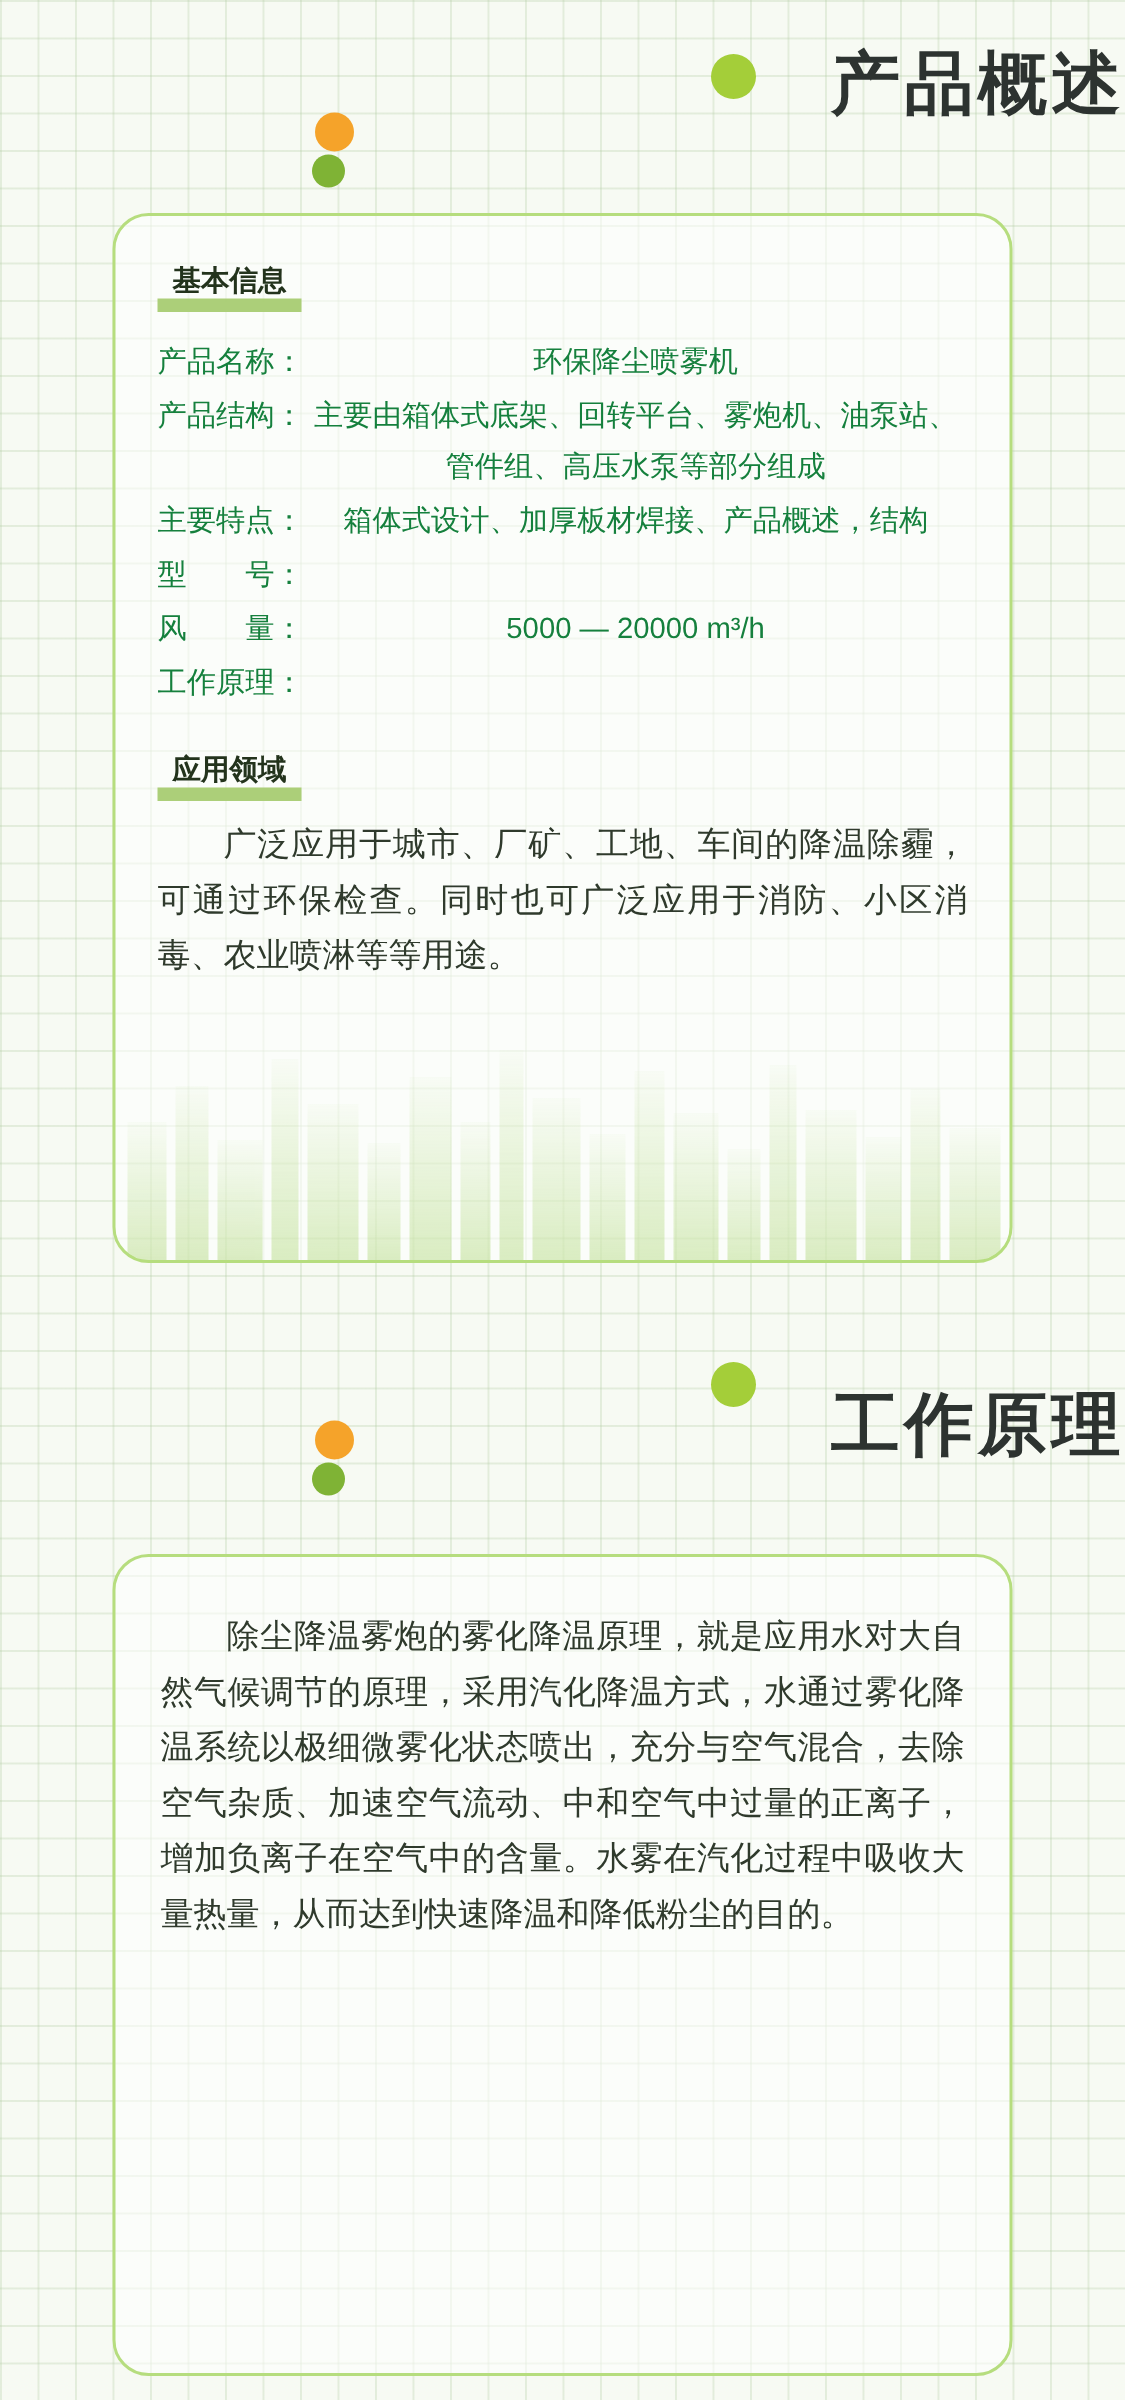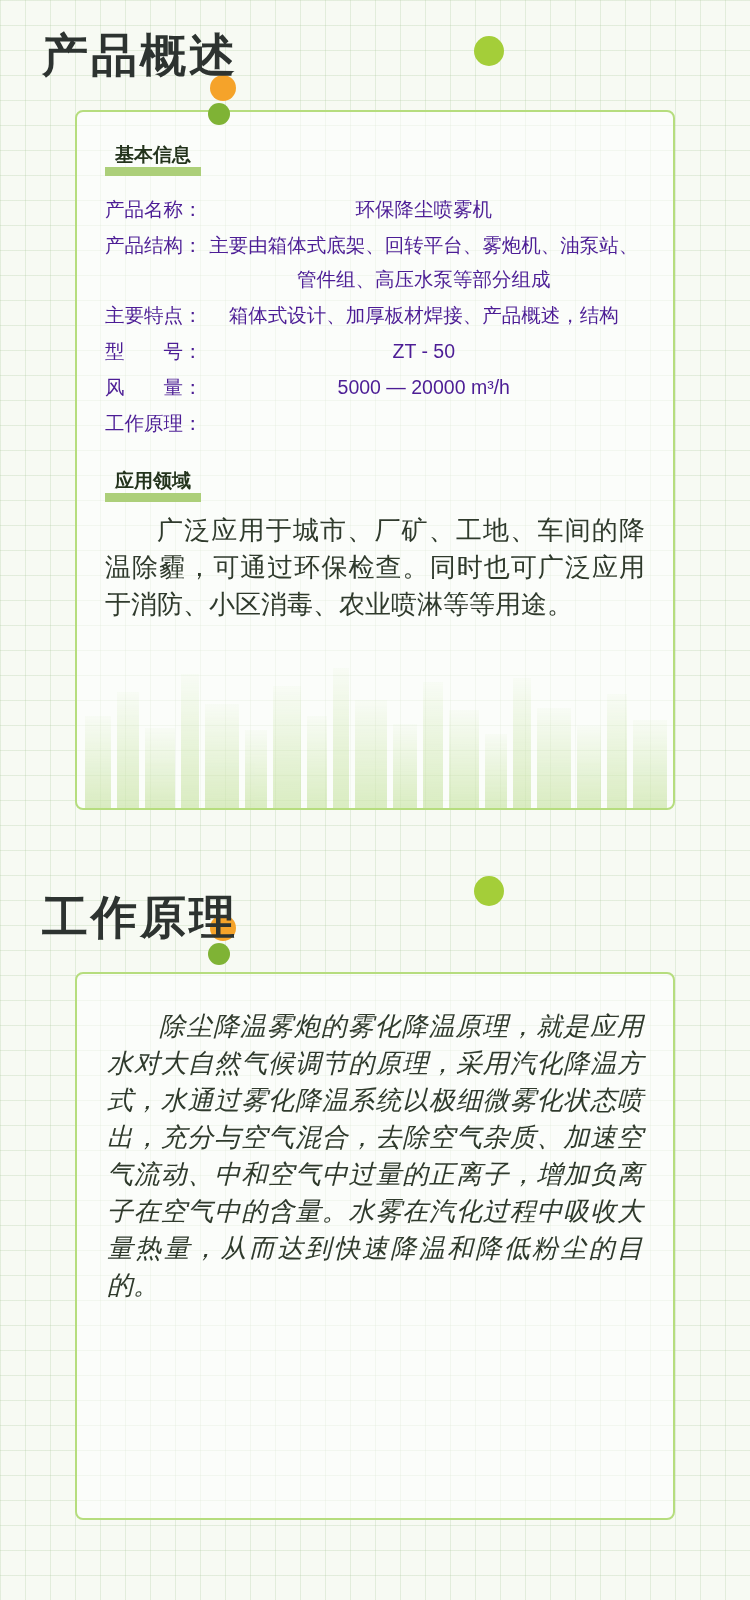--- a/index.html
+++ b/index.html
@@ -22,22 +22,22 @@
 
   .page {
     position: relative;
     width: 750px;
     height: 1600px;
   }
 
   
   .section-head {
     position: relative;
-    text-align: left;
-    height: 110px;
+    text-align: right;
+    height: 142px;
     padding-left: 42px;
   }
   .section-title {
     font-size: 46px;
     font-weight: bold;
     letter-spacing: 3px;
     color: #2d3330;
     line-height: 110px;
     margin: 0;
     position: relative;
@@ -60,21 +60,21 @@
   .dot-darkgreen {
     width: 22px; height: 22px;
     background: #7fb335;
   }
 
   
   .card {
     position: relative;
     margin: 0 75px;
     border: 2px solid #b6dd7e;
-    border-radius: 8px;
+    border-radius: 24px;
     background: rgba(255,255,255,0.55);
     box-sizing: border-box;
     overflow: hidden;
   }
 
   .card-inner {
     padding: 30px 28px 10px 28px;
     position: relative;
     z-index: 2;
   }
@@ -106,38 +106,38 @@
   .spec-list {
     margin: 6px 0 0 0;
     padding: 0;
     list-style: none;
   }
   .spec-row {
     display: flex;
     align-items: flex-start;
     font-size: 19.5px;
     line-height: 34px;
-    color: #4c1d95;
+    color: #15803d;
     margin-bottom: 2px;
   }
   .spec-label {
     white-space: pre;
     flex: 0 0 auto;
   }
   .spec-value {
     flex: 1 1 auto;
     text-align: center;
   }
   .spec-value .cont {
     display: block;
   }
 
   
   .para {
-    font-size: 26px;
+    font-size: 22px;
     line-height: 37px;
     text-indent: 2em;
     margin: 0 0 4px 0;
     color: #2f3a2c;
     text-align: justify;
   }
 
   
   .city {
     position: absolute;
@@ -216,21 +216,20 @@
           </span>
         </li>
         <li class="spec-row">
           <span class="spec-label">主要特点：</span>
           <span class="spec-value">
             <span>箱体式设计、加厚板材焊接、产品概述，结构</span>
           </span>
         </li>
         <li class="spec-row">
           <span class="spec-label">型　　号：</span>
-          <span class="spec-value"><span>ZT - 50</span></span>
         </li>
         <li class="spec-row">
           <span class="spec-label">风　　量：</span>
           <span class="spec-value"><span>5000 — 20000 m³/h</span></span>
         </li>
         <li class="spec-row">
           <span class="spec-label">工作原理：</span>
         </li>
       </ul>
 
@@ -247,18 +246,18 @@
   <div class="spacer-lg"></div>
 
   <div class="section-head">
     <span class="dot dot-green" style="left:474px; top:14px;"></span>
     <span class="dot dot-orange" style="left:210px; top:53px;"></span>
     <span class="dot dot-darkgreen" style="left:208px; top:81px;"></span>
     <h1 class="section-title">工作原理</h1>
   </div>
 
   <div class="card" style="height:548px;">
-    <div class="card-inner" style="padding:34px 30px;font-style:italic;">
+    <div class="card-inner" style="padding:34px 30px;">
       <p class="para">除尘降温雾炮的雾化降温原理，就是应用水对大自然气候调节的原理，采用汽化降温方式，水通过雾化降温系统以极细微雾化状态喷出，充分与空气混合，去除空气杂质、加速空气流动、中和空气中过量的正离子，增加负离子在空气中的含量。水雾在汽化过程中吸收大量热量，从而达到快速降温和降低粉尘的目的。</p>
     </div>
   </div>
 
 </div>
 
 </body></html>

